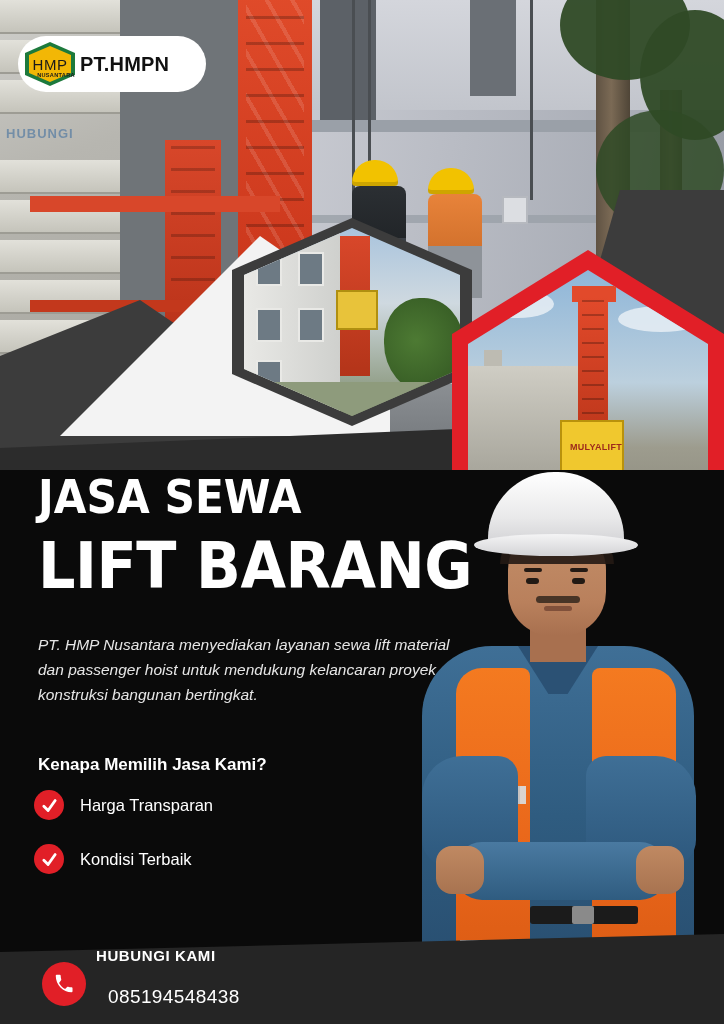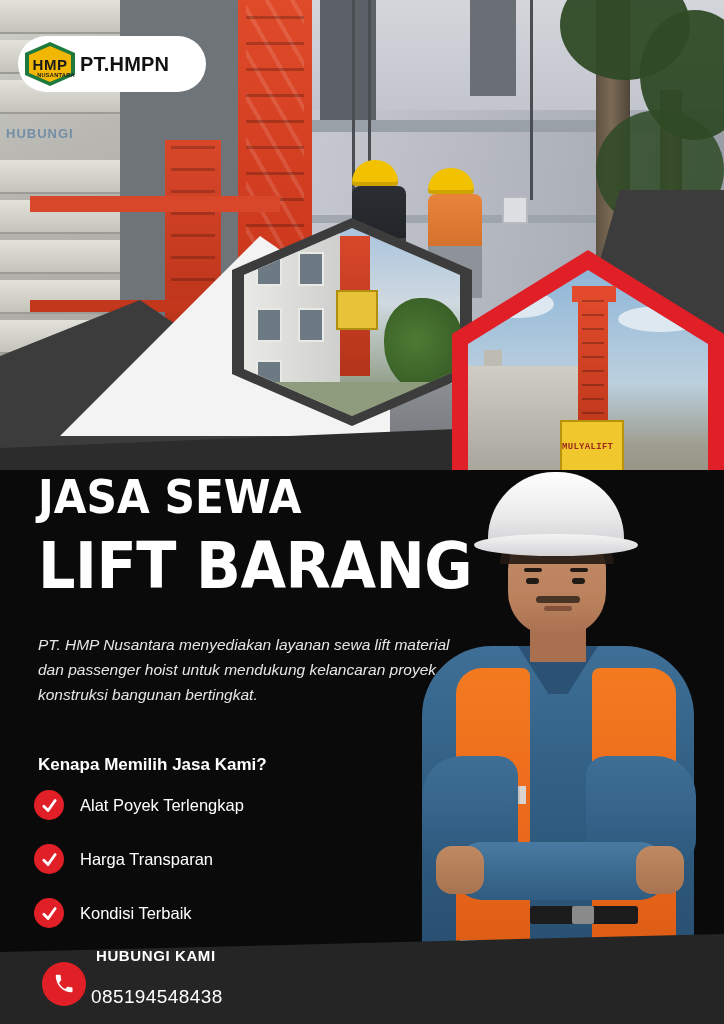--- a/index.html
+++ b/index.html
@@ -228,22 +228,22 @@
     background: linear-gradient(180deg,#cfcdc4,#a8a69c);
   }
   .h2-conc2 {
     position:absolute; left:16px; top:80px; width:18px; height:120px; background:#bdbbb2;
   }
   .h2-yellow {
     position:absolute; left:92px; top:150px; width:64px; height:62px;
     background:#f0c82e; border:2px solid #b9920c;
   }
   .h2-yellow-txt {
-    position:absolute; left:94px; top:172px; width:40px; text-align:right;
-    color:#9d2a1c; font-size:9px; font-weight:bold; letter-spacing:.3px;font-family:Liberation Mono, monospace;
+    position:absolute; left:94px; top:172px; width:60px; text-align:right;
+    color:#9d2a1c; font-size:9px; font-weight:bold; letter-spacing:.3px;
   }
   .h2-city {
     position:absolute; left:0; bottom:36px; width:240px; height:50px;
     background: repeating-linear-gradient(90deg,#b7a899 0 9px,#9c8d7e 9px 15px,#c3b6a6 15px 24px);
     opacity:.9;
   }
   .h2-ground {
     position:absolute; left:0; bottom:0; width:240px; height:40px;
     background: linear-gradient(180deg,#8a8375,#6d6759);
   }
@@ -385,21 +385,21 @@
     position:absolute; left:42px; bottom:18px; width:44px; height:44px;
     border-radius:50%; background:#e11f27;
     display:flex; align-items:center; justify-content:center;
   }
   .phone-circle svg { width:22px; height:22px; }
   .contact-title {
     position:absolute; left:96px; bottom:60px;
     color:#fff; font-size:15px; font-weight:bold; letter-spacing:.6px;
   }
   .contact-phone {
-    position:absolute; left:91px; bottom:16px;
+    position:absolute; left:108px; bottom:16px;
     color:#fff; font-size:19px; letter-spacing:.4px;
   }
 
   
   .logo-pill {
     position:absolute; left:18px; top:36px;
     width:188px; height:56px;
     background:#fff; border-radius:28px;
     display:flex; align-items:center;
   }
@@ -409,21 +409,21 @@
   }
   .logo-hex {
     position:absolute; width:50px; height:44px; background:#1d7a3c;
     clip-path: polygon(50% 0%, 100% 25%, 100% 75%, 50% 100%, 0% 75%, 0% 25%);
   }
   .logo-hex-in {
     position:absolute; width:42px; height:36px; background:#f2b705;
     clip-path: polygon(50% 0%, 100% 25%, 100% 75%, 50% 100%, 0% 75%, 0% 25%);
   }
   .logo-hmp {
-    position:relative; color:#1a1a1a; font-weight:700; font-size:15px;
+    position:relative; color:#1a1a1a; font-weight:400; font-size:15px;
     line-height:1; text-align:right; letter-spacing:.5px;
   }
   .logo-nus {
     position:absolute; left:7px; top:34px; width:50px; text-align:center;
     color:#1a1a1a; font-size:5.6px; font-weight:bold; letter-spacing:.3px;
   }
   .logo-text {
     margin-left:4px; color:#111; font-weight:900; font-size:20px; letter-spacing:.2px;
   }
 </style>
@@ -518,28 +518,20 @@
 
   <div class="lower"></div>
 
   <div class="headline1">JASA SEWA</div>
   <div class="headline2">LIFT BARANG</div>
   <div class="subtext">PT. HMP Nusantara menyediakan layanan sewa lift material dan passenger hoist untuk mendukung kelancaran proyek konstruksi bangunan bertingkat.</div>
 
   <div class="why-title">Kenapa Memilih Jasa Kami?</div>
 
   <div class="benefits">
-    <div class="benefit">
-      <span class="check-circle">
-        <svg viewBox="0 0 24 24" fill="none" stroke="#ffffff" stroke-width="4" stroke-linecap="round" stroke-linejoin="round">
-            <polyline points="4,13 10,19 20,5"></polyline>
-          </svg>
-      </span>
-      <span class="benefit-label">Alat Poyek Terlengkap</span>
-    </div>
     <div class="benefit">
       <span class="check-circle">
         <svg viewBox="0 0 24 24" fill="none" stroke="#ffffff" stroke-width="4" stroke-linecap="round" stroke-linejoin="round">
             <polyline points="4,13 10,19 20,5"></polyline>
           </svg>
       </span>
       <span class="benefit-label">Harga Transparan</span>
     </div>
     <div class="benefit">
       <span class="check-circle">

